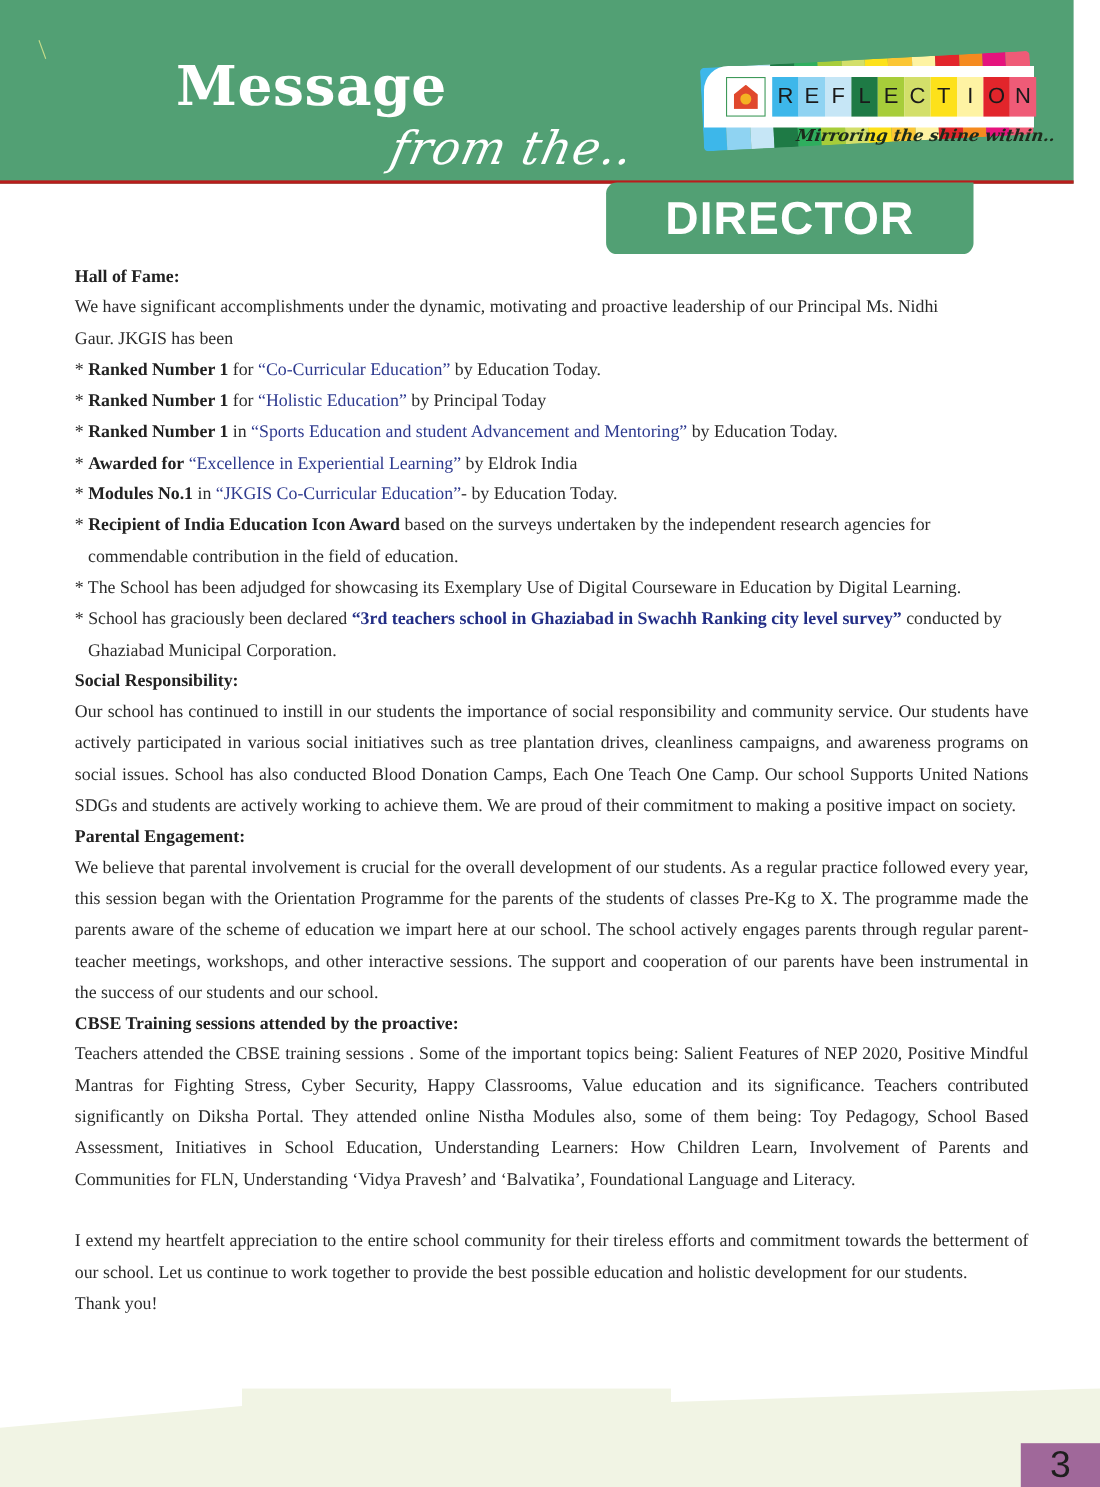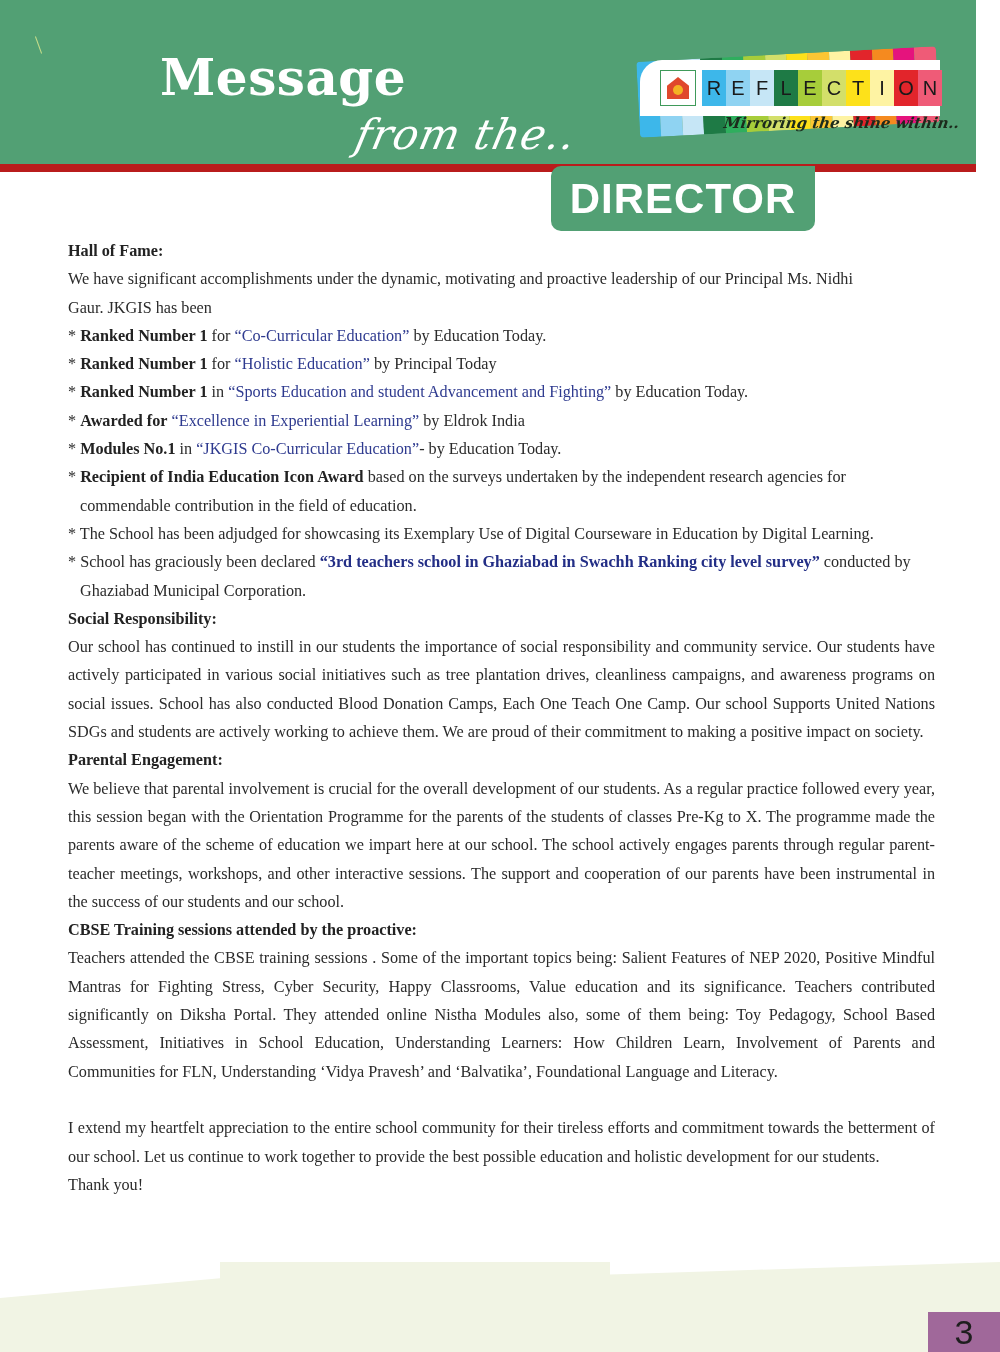--- a/index.html
+++ b/index.html
@@ -5,21 +5,21 @@
   html, body { margin: 0; padding: 0; }
   body {
     width: 1000px; height: 1352px; position: relative; overflow: hidden;
     background: #ffffff;
     font-family: "Liberation Serif", "DejaVu Serif", serif;
     color: #2b2b2b;
   }
   .header-band {
     position: absolute; left: 0; top: 0; width: 976px; height: 164px;
     background: #52a074;
-    border-bottom: 8px solid #b91c1c;
+    border-bottom: 3px solid #b91c1c;
   }
   .deco-stroke {
     position: absolute; left: 38px; top: 36px; width: 1px; height: 18px;
     background: #c6dc8a; transform: rotate(-20deg);
   }
   .title-message {
     position: absolute; left: 160px; top: 48px;
     font-family: "DejaVu Serif", serif; font-weight: bold;
     font-size: 50px; color: #ffffff; letter-spacing: 0.5px;
   }
@@ -64,21 +64,21 @@
   .logo-word .cell {
     flex: 1; display: flex; align-items: center; justify-content: center;
     font-family: "Liberation Sans", sans-serif; font-size: 20px; color: #1a1a1a;
   }
   .logo-tagline {
     position: absolute; left: 90px; top: 64px;
     font-family: "DejaVu Serif", serif; font-style: italic; font-weight: bold;
     font-size: 15px; color: #1c2b1c; transform: skewX(-8deg); white-space: nowrap;
   }
   .director-badge {
-    position: absolute; left: 551px; top: 166px; width: 264px; height: 65px;
+    position: absolute; left: 551px; top: 166px; width: 334px; height: 65px;
     background: #52a074; border-radius: 0 0 10px 10px;
     border-top-left-radius: 10px;
     display: flex; align-items: center; justify-content: center;
     font-family: "Liberation Sans", sans-serif; font-weight: bold;
     font-size: 42px; color: #ffffff; letter-spacing: 1px;
   }
   
   .content {
     position: absolute; left: 68px; top: 237px; width: 867px;
     font-size: 16.2px; line-height: 28.3px;
@@ -150,21 +150,21 @@
 
 <div class="director-badge">DIRECTOR</div>
 
 <div class="content">
   <p class="h">Hall of Fame:</p>
   <p style="width:790px">We have significant accomplishments under the dynamic, motivating and proactive leadership of our Principal Ms. Nidhi Gaur. JKGIS has been</p>
 
   <div id="hof-items">
       <p class="hang"><span>* </span><span class="h">Ranked Number 1</span><span> for </span><span class="blue">“Co-Curricular Education”</span><span> by Education Today.</span></p>
       <p class="hang"><span>* </span><span class="h">Ranked Number 1</span><span> for </span><span class="blue">“Holistic Education”</span><span> by Principal Today</span></p>
-      <p class="hang"><span>* </span><span class="h">Ranked Number 1</span><span> in </span><span class="blue">“Sports Education and student Advancement and Fighting”</span><span> by Education Today.</span></p>
+      <p class="hang"><span>* </span><span class="h">Ranked Number 1</span><span> in </span><span class="blue">“Sports Education and student Advancement and Mentoring”</span><span> by Education Today.</span></p>
       <p class="hang"><span>* </span><span class="h">Awarded for</span><span> </span><span class="blue">“Excellence in Experiential Learning”</span><span> by Eldrok India</span></p>
       <p class="hang"><span>* </span><span class="h">Modules No.1</span><span> in </span><span class="blue">“JKGIS Co-Curricular Education”</span><span>- by Education Today.</span></p>
     </div>
 
   <p class="hang">
     <span>* </span><span class="h">Recipient of India Education Icon Award</span><span> based on the surveys undertaken by the independent research agencies for commendable contribution in the field of education.</span>
   </p>
   <p class="hang" style="width:800px">* The School has been adjudged for showcasing its Exemplary Use of Digital Courseware in Education by Digital Learning.</p>
   <p class="hang">
     <span>* School has graciously been declared </span><span class="blue-bold">“3rd teachers school in Ghaziabad in Swachh Ranking city level survey”</span><span> conducted by Ghaziabad Municipal Corporation.</span>

